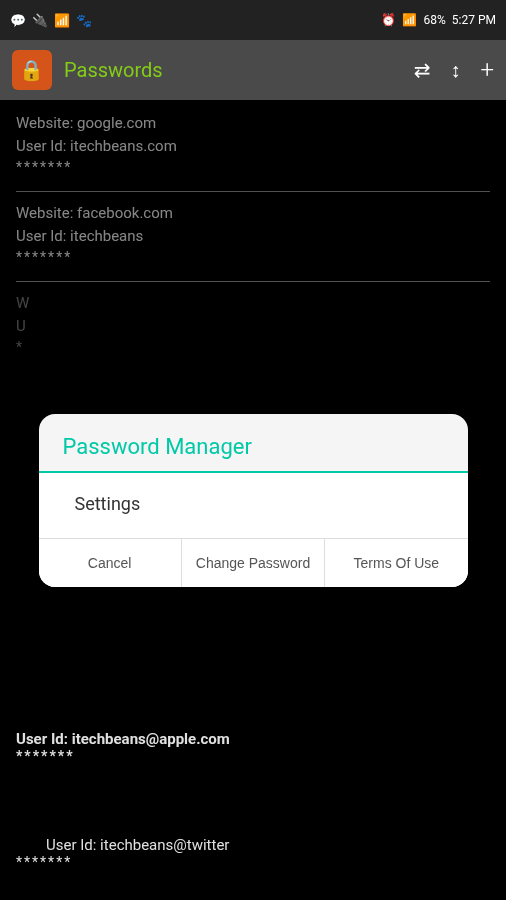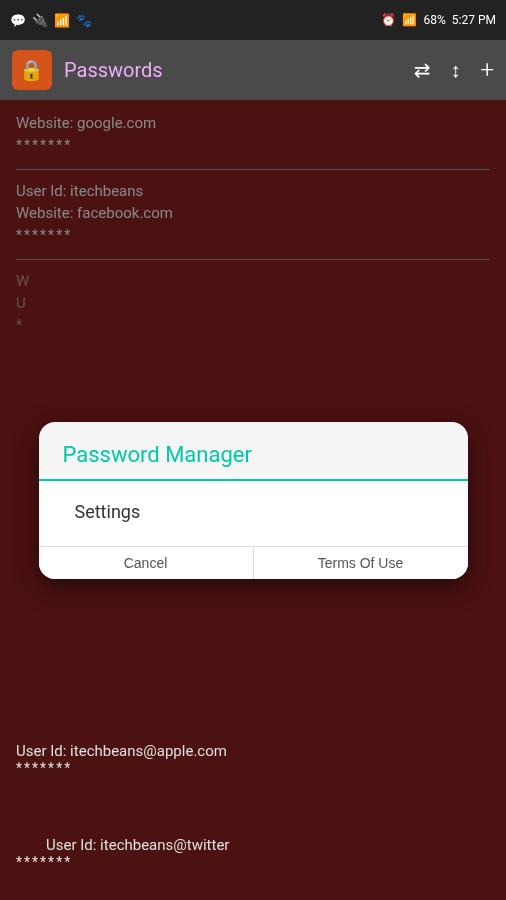--- a/index.html
+++ b/index.html
@@ -52,41 +52,41 @@
       height: 40px;
       background: #d4541a;
       border-radius: 6px;
       display: flex;
       align-items: center;
       justify-content: center;
       color: white;
       font-size: 20px;
     }
     .app-bar-title {
-      color: #f0abfc;
+      color: #84cc16;
       font-size: 20px;
       font-weight: 400;
       flex: 1;
     }
     .app-bar-actions {
       display: flex;
       align-items: center;
       gap: 20px;
       color: white;
     }
     .app-bar-actions span {
       font-size: 20px;
       cursor: pointer;
     }
 
     
     .main-content {
       width: 100%;
       height: calc(900px - 100px);
-      background: #7f1d1d;
+      background: #000000;
       padding: 12px 16px;
       overflow: hidden;
       position: relative;
     }
 
     .password-item {
       margin-bottom: 16px;
       color: #e0e0e0;
     }
     .password-item .label {
@@ -143,21 +143,21 @@
       font-weight: 400;
     }
 
     .dialog-actions {
       display: flex;
       border-top: 1px solid #ddd;
       background: white;
     }
     .dialog-btn {
       flex: 1;
-      padding: 8px 8px;
+      padding: 16px 8px;
       text-align: center;
       font-size: 14px;
       color: #555;
       cursor: pointer;
       border: none;
       background: transparent;
       border-right: 1px solid #ddd;
       font-weight: 500;
     }
     .dialog-btn:last-child {
@@ -191,27 +191,28 @@
     <span style="font-size:20px;">⇄</span>
     <span style="font-size:20px;">↕</span>
     <span style="font-size:24px; font-weight:300;">+</span>
   </div>
 </div>
 
 <div class="main-content">
 
   <div class="password-item">
     <div class="label">Website: google.com</div>
+    <div class="label">User Id: itechbeans.com</div>
     <div class="stars">*******</div>
   </div>
   <hr class="divider-line">
 
   <div class="password-item">
+    <div class="label">Website: facebook.com</div>
     <div class="label">User Id: itechbeans</div>
-    <div class="label">Website: facebook.com</div>
     <div class="stars">*******</div>
   </div>
   <hr class="divider-line">
 
   <div class="password-item" style="opacity:0.5;">
     <div class="label">W</div>
     <div class="label">U</div>
     <div class="stars">*</div>
   </div>
 
@@ -219,27 +220,28 @@
     <div class="dialog">
 
       <div class="dialog-title">Password Manager</div>
 
       <div class="dialog-content">
         <span class="settings-label">Settings</span>
       </div>
 
       <div class="dialog-actions">
         <button class="dialog-btn">Cancel</button>
+        <button class="dialog-btn">Change Password</button>
         <button class="dialog-btn">Terms Of Use</button>
       </div>
 
     </div>
   </div>
 
-  <div style="position:absolute; bottom: 124px; left:16px;">
+  <div style="position:absolute; bottom: 136px; left:16px;font-weight:bold;">
     <div class="label" style="color:#e0e0e0; font-size:15px;">User Id: itechbeans@apple.com</div>
     <div class="stars" style="color:#e0e0e0; font-size:14px; letter-spacing:2px;">*******</div>
   </div>
 
   <div style="position:absolute; bottom: 30px; left:16px;">
     <div class="label" style="color:#e0e0e0; font-size:15px;margin-left:30px;">User Id: itechbeans@twitter</div>
     <div class="stars" style="color:#e0e0e0; font-size:14px; letter-spacing:2px;">*******</div>
   </div>
 
 </div>

